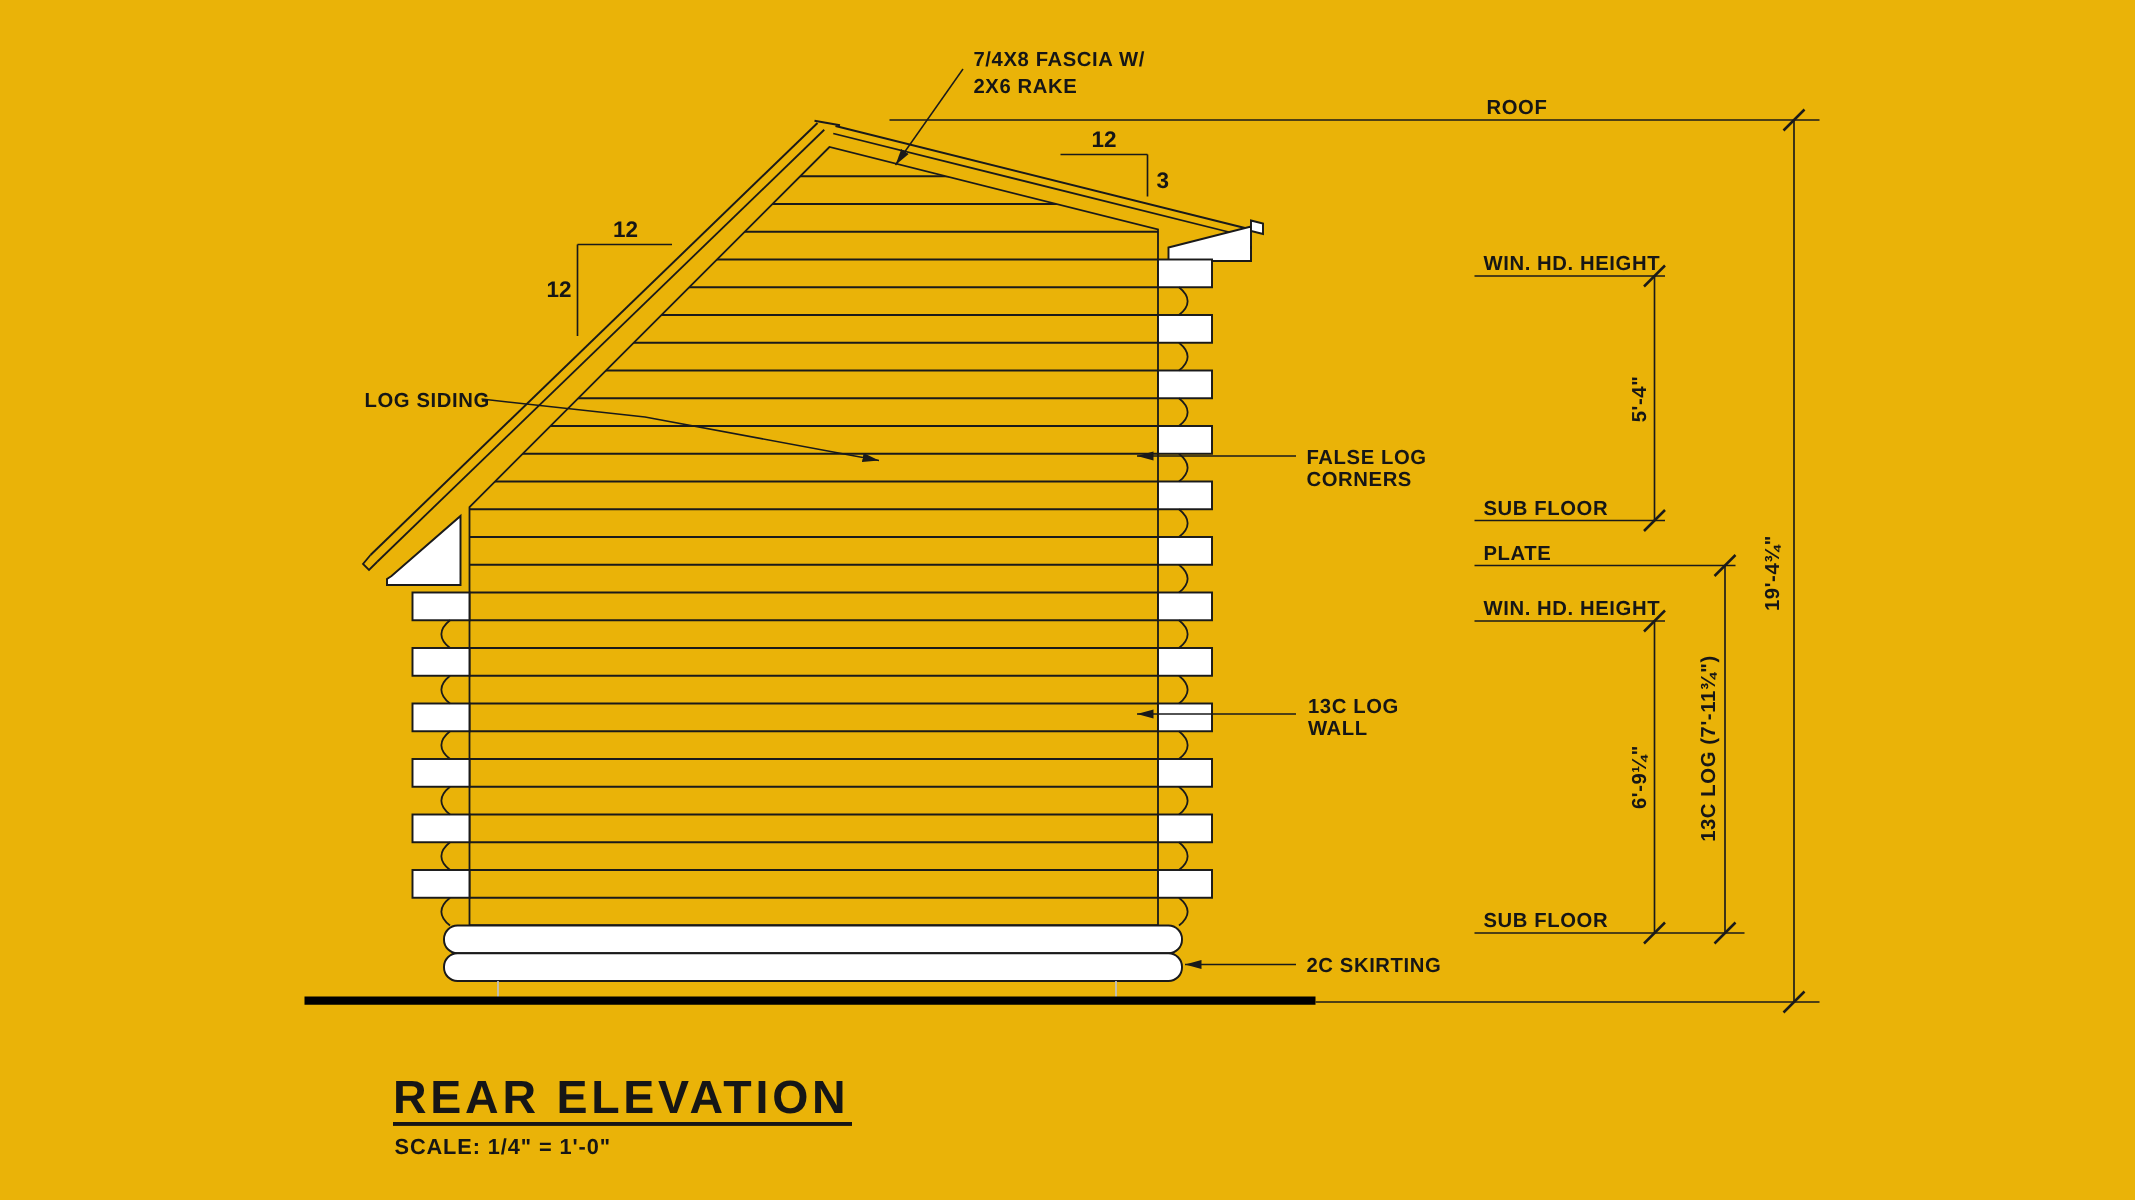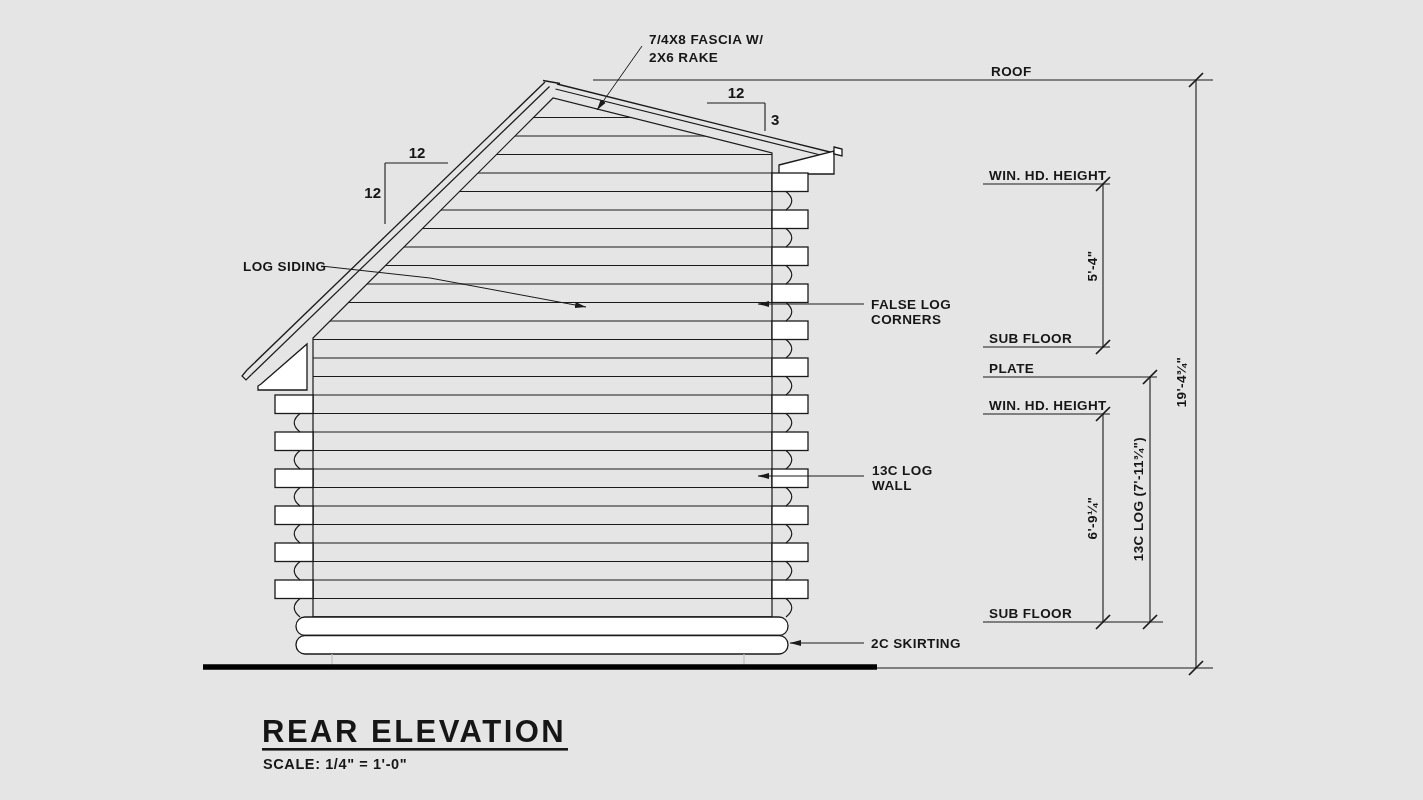--- a/index.html
+++ b/index.html
@@ -1,16 +1,16 @@
 <!DOCTYPE html>
 <html><head>
 <meta charset="utf-8">
 <style>
   html,body{margin:0;padding:0;background:#ffffff;}
-  .stage{position:relative;width:1423px;height:800px;background:#e5e5e5;overflow:hidden;}
+  .stage{position:relative;width:1423px;height:800px;background:#eab308;overflow:hidden;}
   svg{position:absolute;left:0;top:0;}
   text{fill:#161616;font-family:"Liberation Sans",sans-serif;}
   .lbl{font-size:13.5px;font-weight:700;letter-spacing:.4px;}
   .dim{font-size:13.5px;font-weight:700;letter-spacing:.4px;}
   .slope{font-size:15px;font-weight:700;}
   .title{font-size:31px;font-weight:700;letter-spacing:2.5px;}
   .scale{font-size:14.5px;font-weight:700;letter-spacing:.6px;}
   .ln{stroke:#1a1a1a;stroke-width:1.2;fill:none;}
   .ln13{stroke:#1a1a1a;stroke-width:1.3;fill:none;}
   .dln{stroke:#1a1a1a;stroke-width:1.1;fill:none;}

